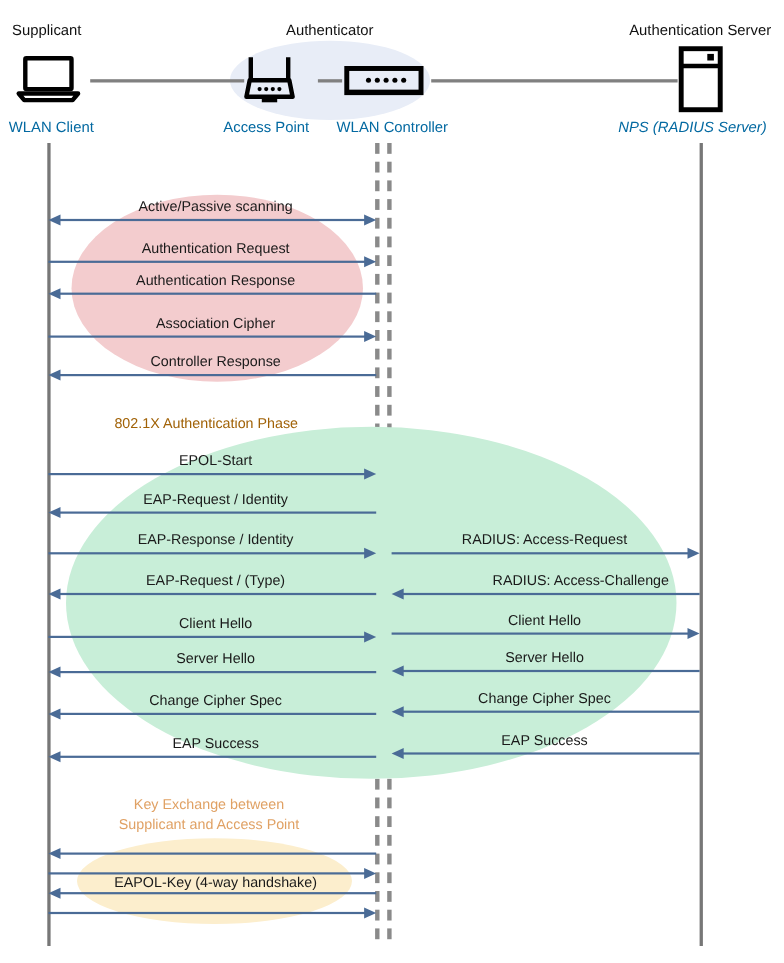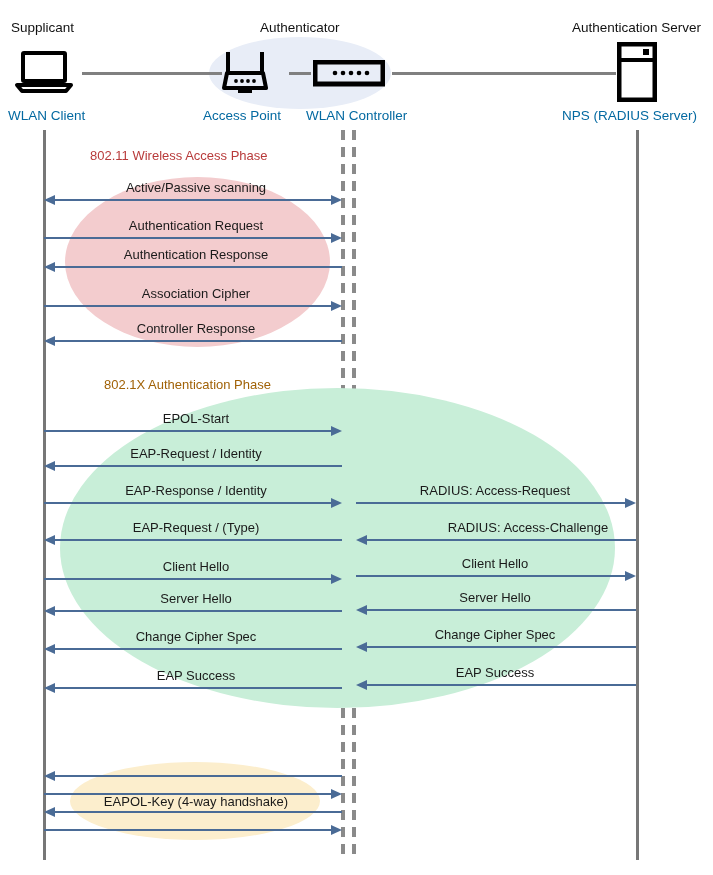--- a/index.html
+++ b/index.html
@@ -154,29 +154,28 @@
     <svg width="40" height="60" viewBox="0 0 40 60">
       <rect x="2" y="2" width="36" height="56" fill="none" stroke="#000" stroke-width="5"></rect>
       <line x1="2" y1="18" x2="38" y2="18" stroke="#000" stroke-width="4"></line>
       <rect x="26" y="7" width="6" height="6" fill="#000"></rect>
     </svg>
   </div>
 
   <div class="actor-caption" style="left:8px; top:108px;">WLAN Client</div>
   <div class="actor-caption" style="left:203px; top:108px;">Access Point</div>
   <div class="actor-caption" style="left:306px; top:108px;">WLAN Controller</div>
-  <div class="actor-caption" style="left:562px; top:108px;">NPS (RADIUS Server)</div>
+  <div class="actor-caption" style="left:562px; top:108px;font-style:italic;">NPS (RADIUS Server)</div>
 
   <div class="lifeline" style="left:43px; top:130px; height:730px;"></div>
   <div class="lifeline-dashed" style="left:341px; top:130px; height:730px;"></div>
   <div class="lifeline-dashed" style="left:352px; top:130px; height:730px;"></div>
   <div class="lifeline" style="left:636px; top:130px; height:730px;"></div>
 
   <div class="phase-ellipse" style="left:65px; top:177px; width:265px; height:170px; background:#f3ccce;"></div>
-  <div class="phase-label" style="left:90px; top:146px; color:#b83b3b;">802.11 Wireless Access Phase</div>
 
   <div class="msg" style="left:0; top:199px;">
     <div class="msg-line" style="left:49px; width:288px;"></div>
     <div class="msg-head right" style="left:331px;"></div>
     <div class="msg-head left" style="left:44px;"></div>
     <div class="msg-label" style="left:196px; top:-4px;">Active/Passive scanning</div>
   </div>
 
   <div class="msg" style="left:0; top:237px;">
     <div class="msg-line" style="left:44px; width:293px;"></div>
@@ -271,20 +270,24 @@
     <div class="msg-head left" style="left:356px;"></div>
     <div class="msg-label" style="left:495px; top:-4px;">Change Cipher Spec</div>
   </div>
   <div class="msg" style="left:0; top:684px;">
     <div class="msg-line" style="left:361px; width:275px;"></div>
     <div class="msg-head left" style="left:356px;"></div>
     <div class="msg-label" style="left:495px; top:-4px;">EAP Success</div>
   </div>
 
   <div class="phase-ellipse" style="left:70px; top:762px; width:250px; height:78px; background:#fceecd;"></div>
+  <div class="phase-label" style="left:90px; top:721px; color:#e0a164; width:200px;">
+    <span>Key Exchange between</span><br>
+    <span>Supplicant and Access Point</span>
+  </div>
 
   <div class="msg" style="left:0; top:775px;">
     <div class="msg-line" style="left:49px; width:293px;"></div>
     <div class="msg-head left" style="left:44px;"></div>
   </div>
   <div class="msg" style="left:0; top:793px;">
     <div class="msg-line" style="left:44px; width:293px;"></div>
     <div class="msg-head right" style="left:331px;"></div>
   </div>
   <div class="msg" style="left:0; top:811px;">

